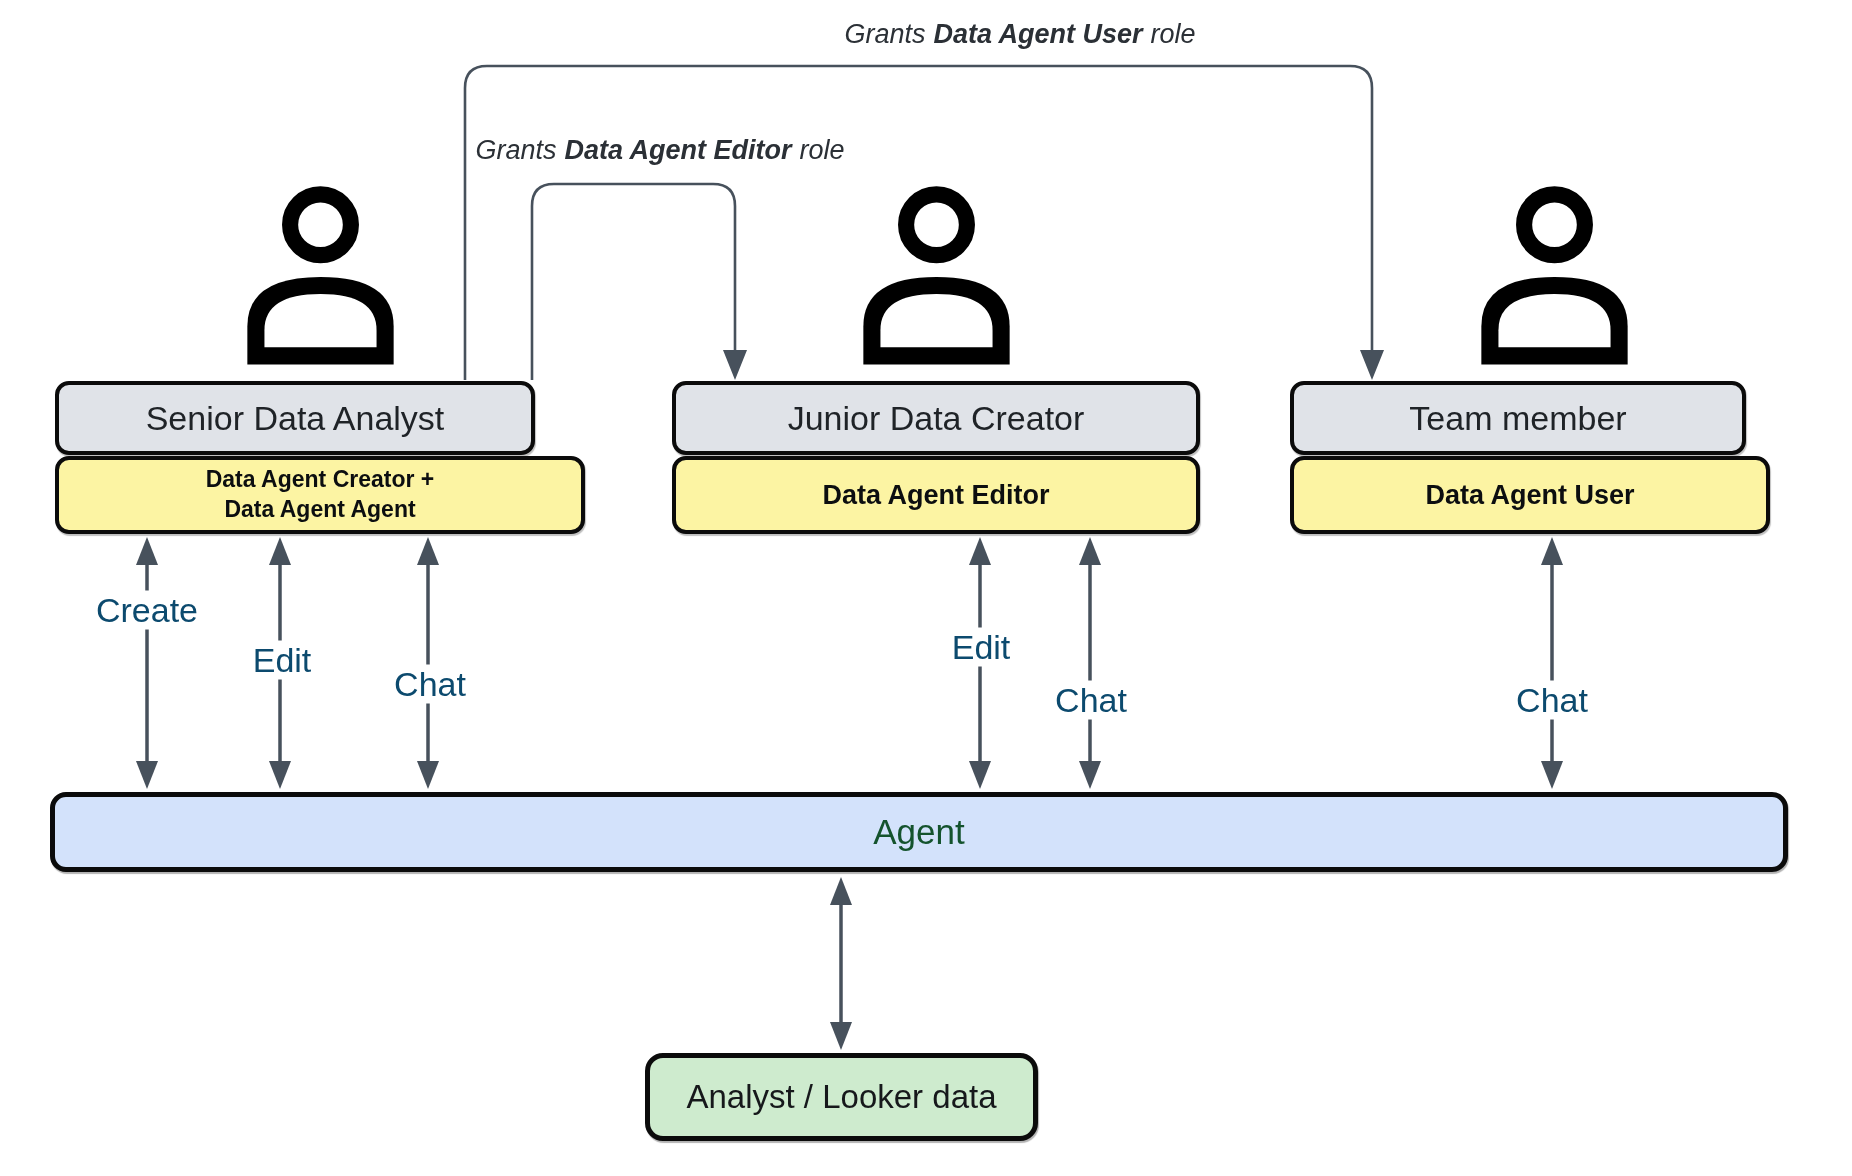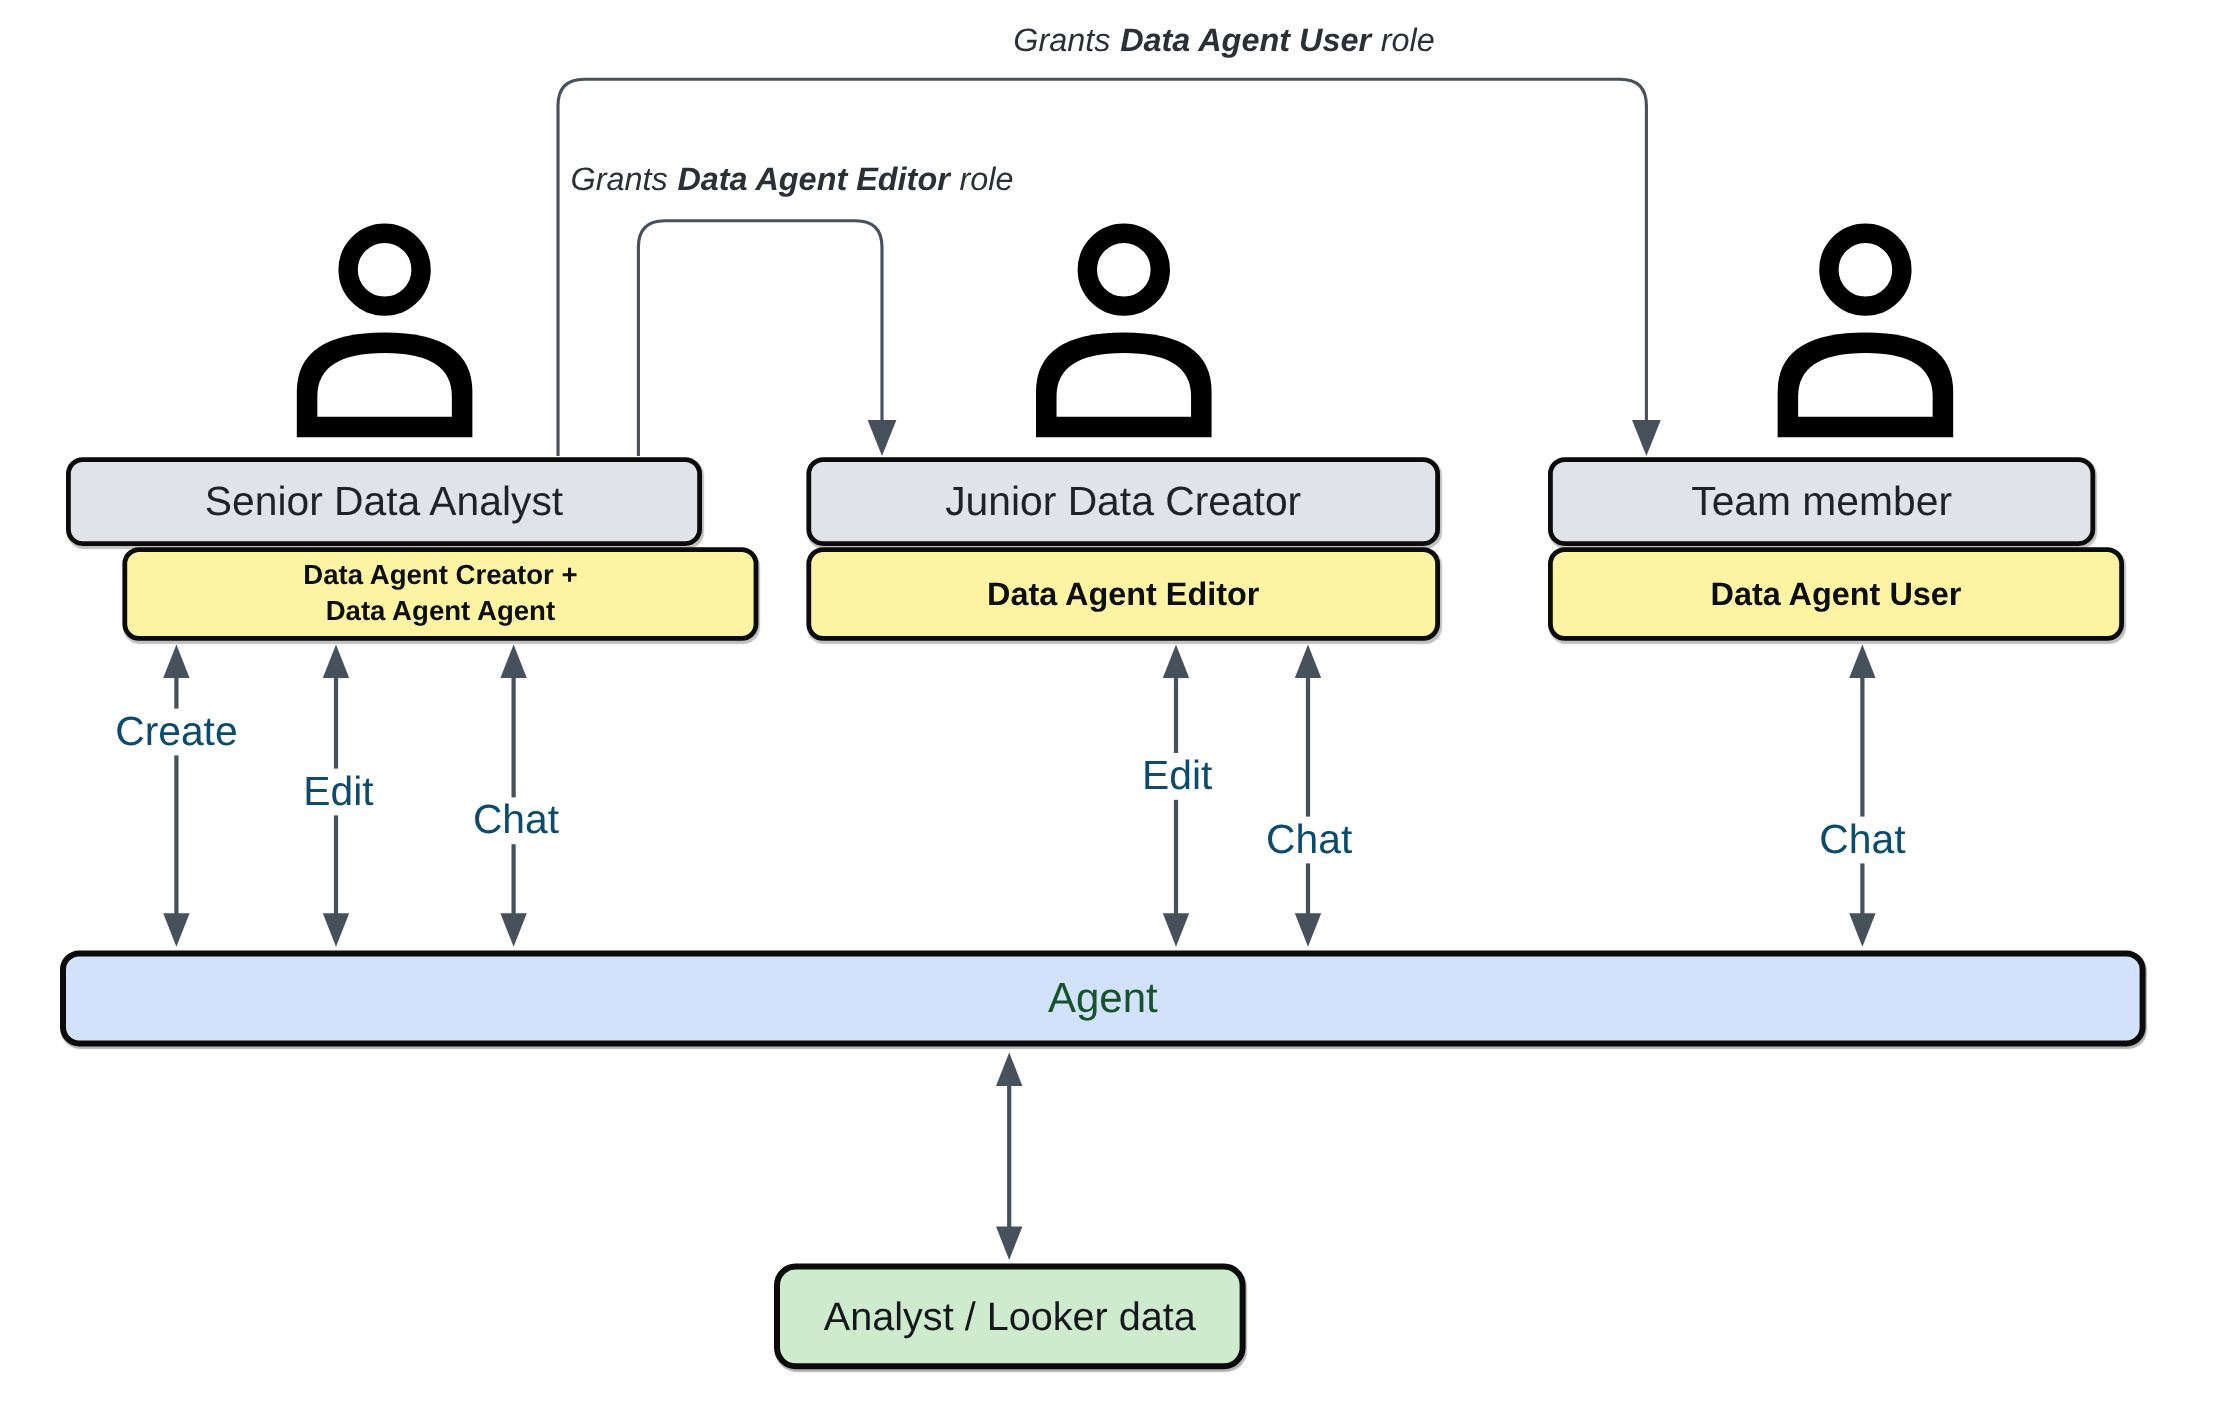--- a/index.html
+++ b/index.html
@@ -33,21 +33,21 @@
     background:#fcf4a3;
     border:4px solid #0b0b0b;
     border-radius:14px;
     box-sizing:border-box;
     display:flex;flex-direction:column;align-items:center;justify-content:center;
     font-weight:bold;color:#0c0e10;
     box-shadow:1px 2px 1px rgba(0,0,0,0.25);
     z-index:3;
   }
   .role-box.single{font-size:27px;}
-  .role-box.double{font-size:23px;line-height:1.3;text-align:center;margin-left:47px;}
+  .role-box.double{font-size:23px;line-height:1.3;text-align:center;}
 
   
   #agent-box{
     position:absolute;left:50px;top:792px;width:1738px;height:80px;
     background:#d3e2fb;border:5px solid #0b0b0b;border-radius:16px;
     box-sizing:border-box;display:flex;align-items:center;justify-content:center;
     font-size:35px;color:#14532d;
     box-shadow:1px 2px 1px rgba(0,0,0,0.3);
     z-index:3;
   }
@@ -155,21 +155,21 @@
     <circle cx="85" cy="45" r="32" fill="none" stroke="#000000" stroke-width="17"></circle>
     <path d="M 8 192 L 8 152 Q 8 100 85 100 Q 162 100 162 152 L 162 192 Z" fill="#000000"></path>
     <path d="M 26 174 L 26 156 Q 26 118 85 118 Q 144 118 144 156 L 144 174 Z" fill="#ffffff"></path>
   </svg>
   <svg class="person-icon" style="left:1472px;top:182px;" width="165" height="190" viewBox="0 0 170 200">
     <circle cx="85" cy="45" r="32" fill="none" stroke="#000000" stroke-width="17"></circle>
     <path d="M 8 192 L 8 152 Q 8 100 85 100 Q 162 100 162 152 L 162 192 Z" fill="#000000"></path>
     <path d="M 26 174 L 26 156 Q 26 118 85 118 Q 144 118 144 156 L 144 174 Z" fill="#ffffff"></path>
   </svg>
 
-  <div class="title-box" style="left:55px;top:381px;width:530px;">
+  <div class="title-box" style="left:55px;top:381px;width:480px;">
     <span>Senior Data Analyst</span>
   </div>
   <div class="role-box double" style="left:55px;top:456px;width:530px;">
     <div>Data Agent Creator +</div>
     <div>Data Agent Agent</div>
   </div>
 
   <div class="title-box" style="left:672px;top:381px;width:528px;">
     <span>Junior Data Creator</span>
   </div>

